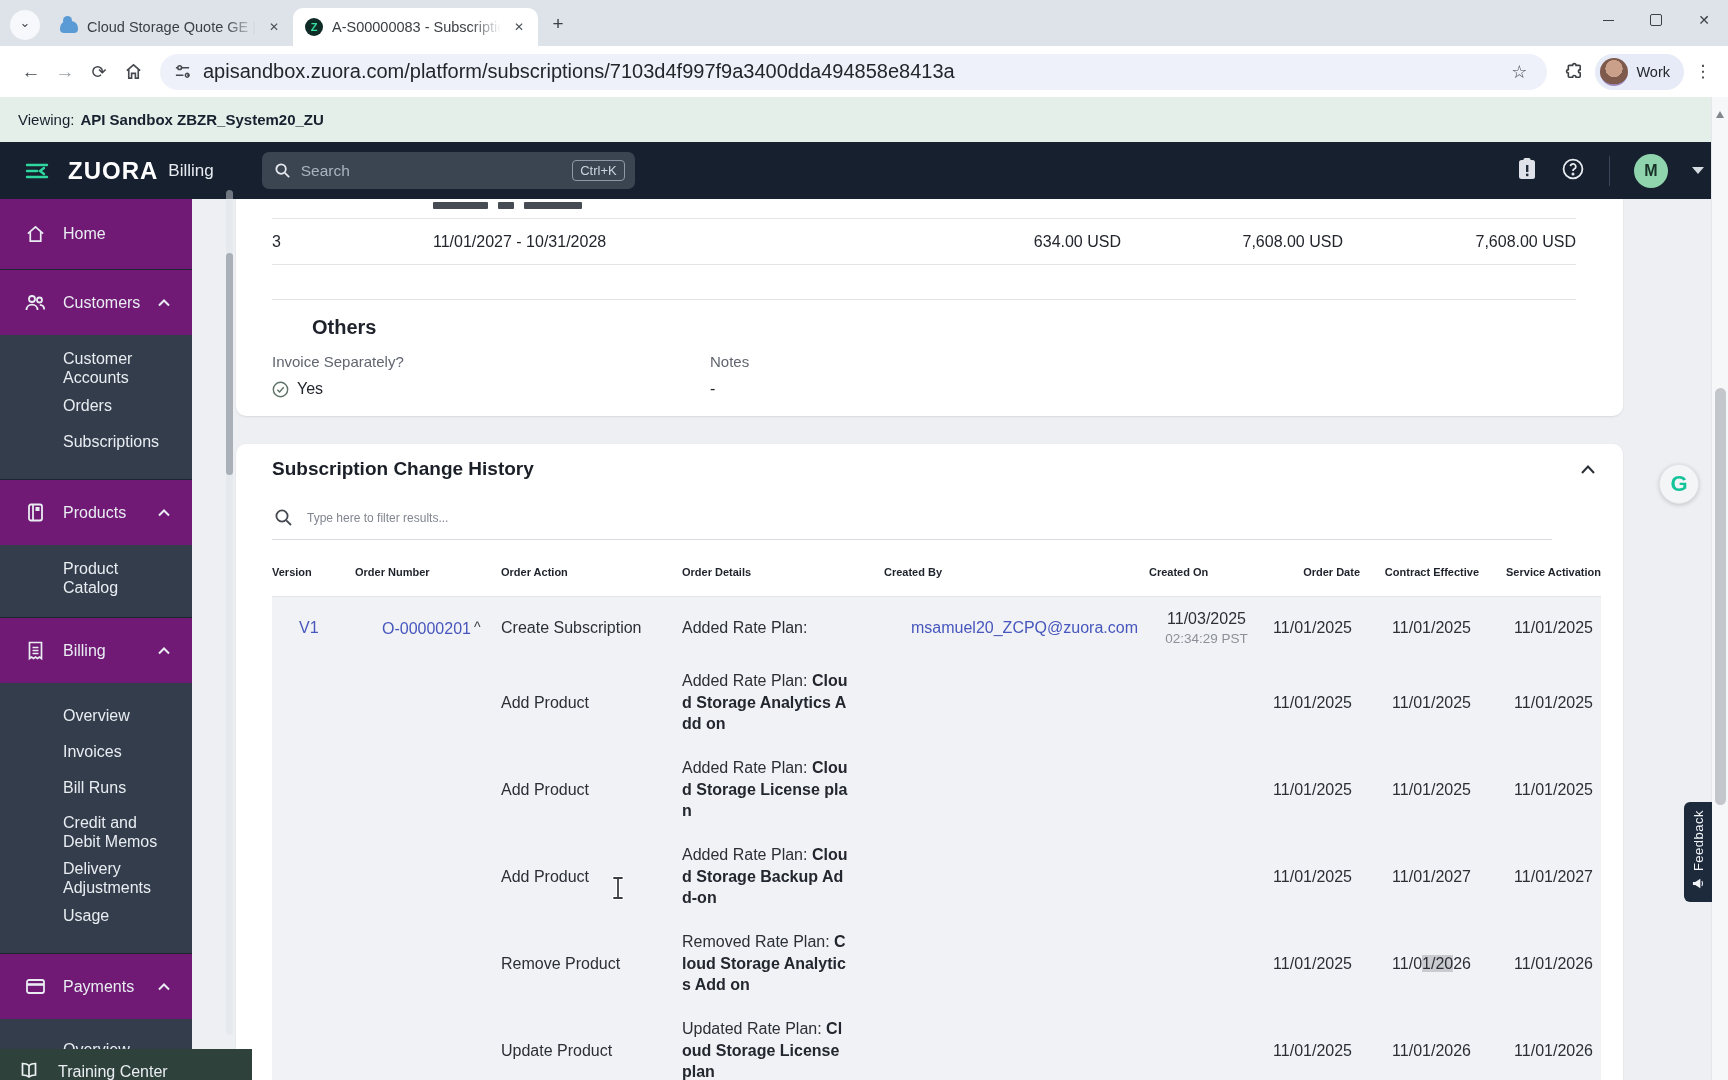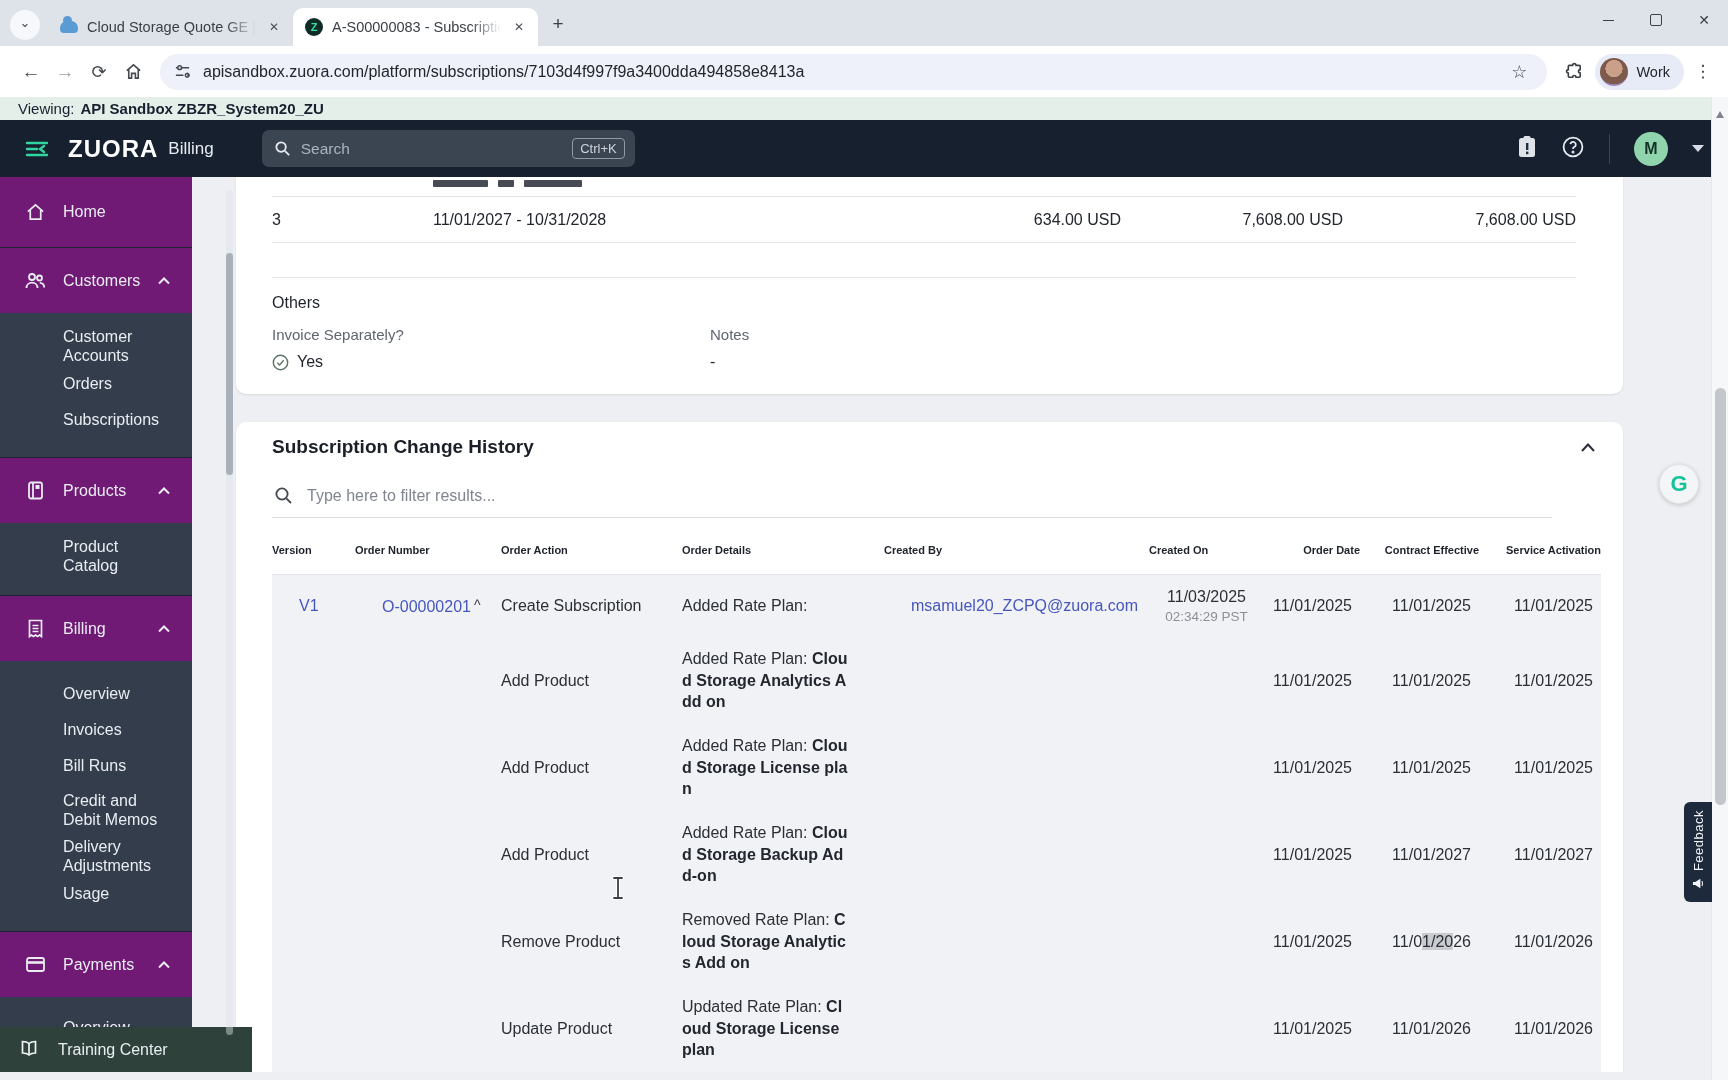--- a/index.html
+++ b/index.html
@@ -25,31 +25,31 @@
   .wc-min::before { content:""; width:11px; border-top:1.6px solid #3c4043; }
   .wc-max::before { content:""; width:10px; height:10px; border:1.6px solid #3c4043; border-radius:2px; }
   .wc-close::before { content:"✕"; font-size:14px; }
 
   .urlbar { height:51px; background:#ffffff; display:flex; align-items:center; padding:0 10px 0 14px; }
   .nav-ic { width:34px; height:34px; display:flex; align-items:center; justify-content:center; color:#45494f; font-size:19px; flex:0 0 auto; }
   .ic-back::before { content:"←"; }
   .ic-fwd::before { content:"→"; color:#9aa0a6; }
   .ic-reload::before { content:"⟳"; font-size:18px; }
   .omnibox { flex:1; height:36px; margin:0 10px; background:#eef1f9; border-radius:18px; display:flex; align-items:center; padding:0 14px; min-width:0; }
-  .omnibox .url { flex:1; font-size:16px; color:#24262b; white-space:nowrap; overflow:hidden; }
+  .omnibox .url { flex:1; font-size:20px; color:#24262b; white-space:nowrap; overflow:hidden; }
   .star-ic { width:28px; height:28px; display:flex; align-items:center; justify-content:center; color:#42464c; font-size:18px; }
   .star-ic::before { content:"☆"; }
   .ext-ic { width:34px; height:34px; display:flex; align-items:center; justify-content:center; }
   .profile-chip { height:36px; background:#e7ebf7; border-radius:18px; display:flex; align-items:center; gap:8px; padding:0 14px 0 5px; margin:0 4px; font-size:14.5px; color:#23262b; }
   .avatar-photo { width:28px; height:28px; border-radius:50%; background:radial-gradient(circle at 50% 38%, #caa08a 0 38%, #7e5a4c 39% 70%, #9c86b8 71%); }
   .kebab-ic { width:30px; height:34px; display:flex; align-items:center; justify-content:center; color:#3c4043; font-size:17px; }
   .kebab-ic::before { content:"⋮"; }
 
   
-  .env-banner { height:23px; background:#e5efe9; display:flex; align-items:center; padding-left:18px; font-size:15px; color:#16202e; gap:6px; }
+  .env-banner { height:45px; background:#e5efe9; display:flex; align-items:center; padding-left:18px; font-size:15px; color:#16202e; gap:6px; }
   .env-banner b { font-weight:700; }
 
   
   .appbar { height:57px; background:#16202e; display:flex; align-items:center; padding:0 24px; color:#fff; }
   .collapse-btn { width:30px; height:26px; margin-right:14px; display:flex; align-items:center; }
   .logo { font-size:24px; font-weight:800; letter-spacing:1px; }
   .product { font-size:17px; font-weight:400; margin-left:10px; color:#e8ecf2; }
   .searchbox { margin-left:48px; width:373px; height:37px; background:#3b4552; border-radius:7px; display:flex; align-items:center; padding:0 10px 0 12px; }
   .searchbox input { flex:1; background:transparent; border:none; outline:none; color:#e8ecf2; font-size:15.5px; margin-left:10px; }
   .searchbox input::placeholder { color:#aab3bf; }
@@ -79,32 +79,32 @@
 
   
   .card-top { margin-top:-26px; height:243px; padding:0 47px 0 36px; overflow:hidden; }
   .frag-row { margin:29px 0 0 161px; height:7px; display:flex; gap:10px; }
   .frag { height:7px; background:#474c54; border-radius:1px; }
   .hr { border-top:1px solid #e3e4e7; }
   .hr1 { margin-top:9px; }
   .term-row { height:46px; display:grid; grid-template-columns:161px 400px 288px 222px 233px; align-items:center; font-size:16px; color:#23262d; border-bottom:1px solid #e3e4e7; }
   .term-row .num { text-align:right; }
   .hr3 { margin-top:34px; }
-  .others-title { margin-top:16px; font-size:16px; font-weight:400; color:#1e222b; }
+  .others-title { margin-top:16px; font-size:20px; font-weight:700; color:#1e222b;margin-left:40px; }
   .others-grid { margin-top:14px; display:grid; grid-template-columns:438px 1fr; }
   .field-label { font-size:15px; color:#60656e; }
   .field-value { margin-top:10px; font-size:16px; color:#23262d; display:flex; align-items:center; gap:8px; }
 
   
   .card-history { margin-top:28px; height:680px; padding:0 22px 0 36px; }
   .h-title-row { padding-top:14px; display:flex; align-items:center; justify-content:space-between;gap:32px; }
   .h-title { font-size:19px; font-weight:700; color:#1b1f27; }
   .collapse-chev { width:26px; height:20px; display:flex; align-items:center; justify-content:center; }
   .filter-row { margin-top:22px; width:1280px; border-bottom:1px solid #d9dbe0; display:flex; align-items:center; gap:14px; padding:6px 2px 12px; }
-  .filter-row input { border:none; outline:none; background:transparent; font-size:16px; color:#7f1d1d; width:900px; }
+  .filter-row input { border:none; outline:none; background:transparent; font-size:12px; color:#7f1d1d; width:900px; }
   .filter-row input::placeholder { color:#80858f; }
   .hgrid { display:grid; grid-template-columns:83px 146px 181px 202px 265px 123px 88px 119px 122px; align-items:center; }
   .grid-head { margin-top:18px; padding:8px 0 18px; font-size:11px; font-weight:700; color:#1e222b; border-bottom:1px solid #e3e4e7; }
   .c-center { text-align:left; }
   .c-right { text-align:right; }
   .rows { background:#f1f2f5; }
   .hrow { min-height:87px; font-size:16px; color:#2b2f36; }
   .hrow.first { min-height:62px; }
   .cell { padding-right:8px; }
   a.tlink { color:#4656bd; text-decoration:none; cursor:pointer;padding-left:27px; }

